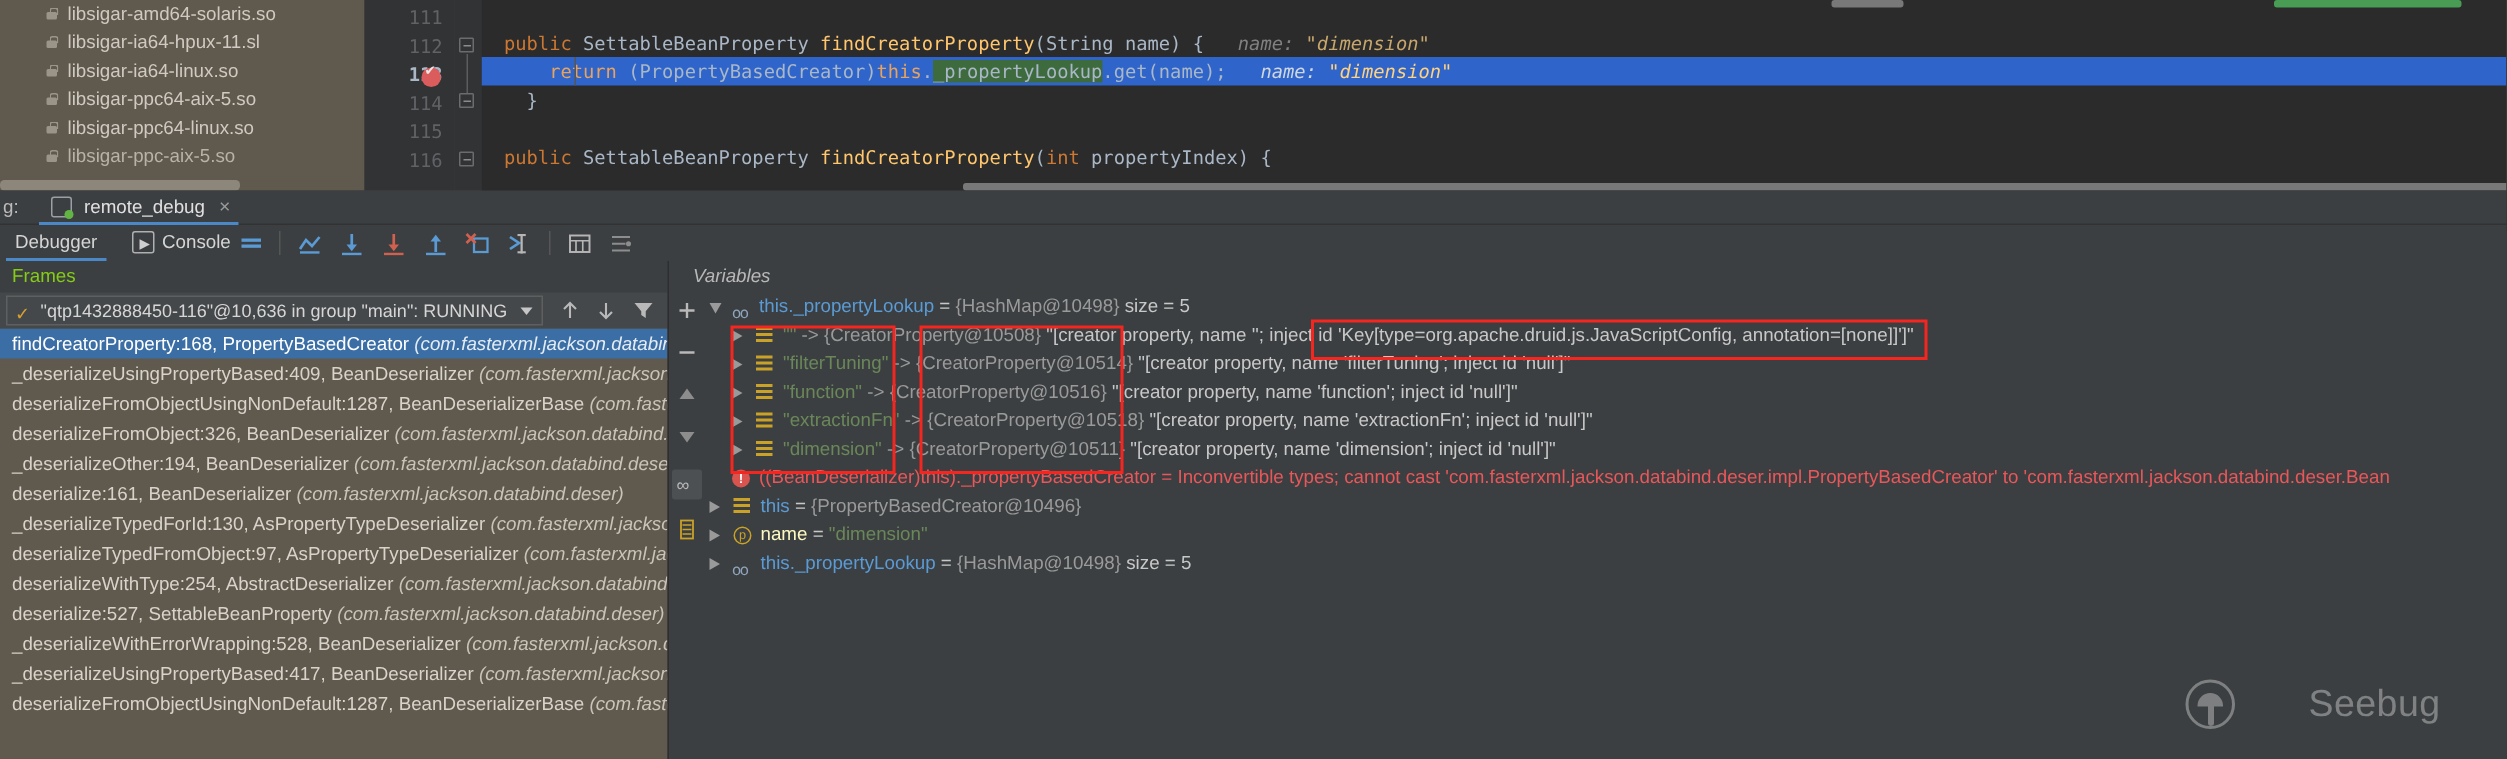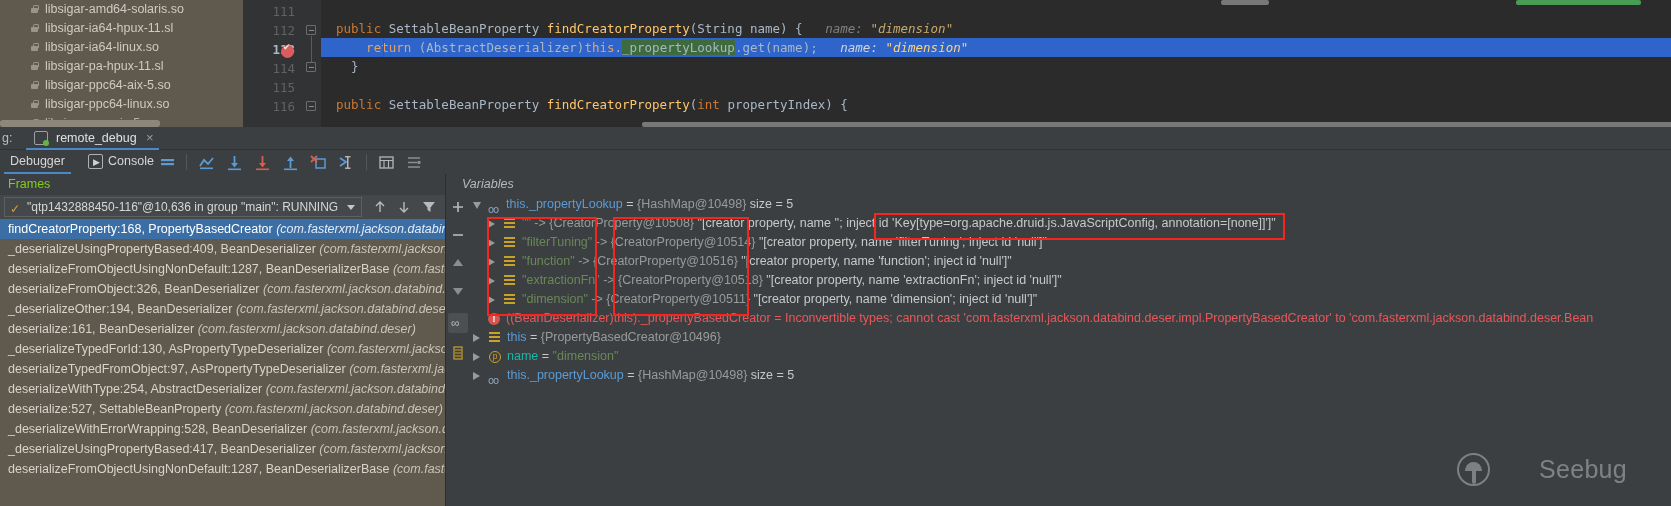--- a/index.html
+++ b/index.html
@@ -256,21 +256,21 @@
   .ico-err {
     position: absolute; top: 4px; width: 12px; height: 12px; border-radius: 50%;
     background: #d9534f; font-size: 9px; line-height: 12px;
     text-align: center; color: #fff; font-weight: bold;
   }
   .vname   { color: #5b9bd5; }
   .vstr    { color: #6a8759; }
   .vgray   { color: #9a9a9a; }
   .vwhite  { color: #c8c8c8; }
   .verrtxt { color: #e8575a; }
-  .vpname  { color: #14b8a6; }
+  .vpname  { color: #fef9c3; }
 
   .redbox {
     position: absolute; border: 2px solid #f5251f; pointer-events: none;
   }
 
   
   .watermark {
     position: absolute; right: 44px; bottom: 20px;
     display: flex; align-items: center; opacity: .42; gap: 40px;
   }
@@ -303,24 +303,20 @@
         <span class="lock-ico"></span>
         <span>libsigar-amd64-solaris.so</span>
       </div>
       <div class="file-row">
         <span class="lock-ico"></span>
         <span>libsigar-ia64-hpux-11.sl</span>
       </div>
       <div class="file-row">
         <span class="lock-ico"></span>
         <span>libsigar-ia64-linux.so</span>
-      </div>
-      <div class="file-row">
-        <span class="lock-ico"></span>
-        <span>libsigar-pa-hpux-11.sl</span>
       </div>
       <div class="file-row">
         <span class="lock-ico"></span>
         <span>libsigar-ppc64-aix-5.so</span>
       </div>
       <div class="file-row">
         <span class="lock-ico"></span>
         <span>libsigar-ppc64-linux.so</span>
       </div>
       <div class="file-row partial">
@@ -353,21 +349,21 @@
       <div class="code-line" style="top:19px">
         <span class="kw">public</span>
         <span class="cls">SettableBeanProperty</span>
         <span style="color:#ffc66d">findCreatorProperty</span><span>(</span><span class="cls">String</span> <span>name) {</span>
         &nbsp;&nbsp;<span class="hint">name:</span>
         <span class="hint-val">"dimension"</span>
       </div>
 
       <div class="code-line hl" style="top:38px">
         <span class="guide" style="left:62px"></span>
-        &nbsp;&nbsp;&nbsp;&nbsp;<span class="kw">return</span> <span>(AbstractDeserializer)</span><span class="kw">this</span><span>.</span><span class="fieldhl">_propertyLookup</span><span>.get(name);</span>
+        &nbsp;&nbsp;&nbsp;&nbsp;<span class="kw">return</span> <span>(PropertyBasedCreator)</span><span class="kw">this</span><span>.</span><span class="fieldhl">_propertyLookup</span><span>.get(name);</span>
         &nbsp;&nbsp;<span class="hint">name:</span>
         <span class="hint-val">"dimension"</span>
       </div>
 
       <div class="code-line" style="top:57px">&nbsp;&nbsp;}</div>
       <div class="code-line" style="top:76px"></div>
 
       <div class="code-line" style="top:95px">
         <span class="kw">public</span>
         <span class="cls">SettableBeanProperty</span>

